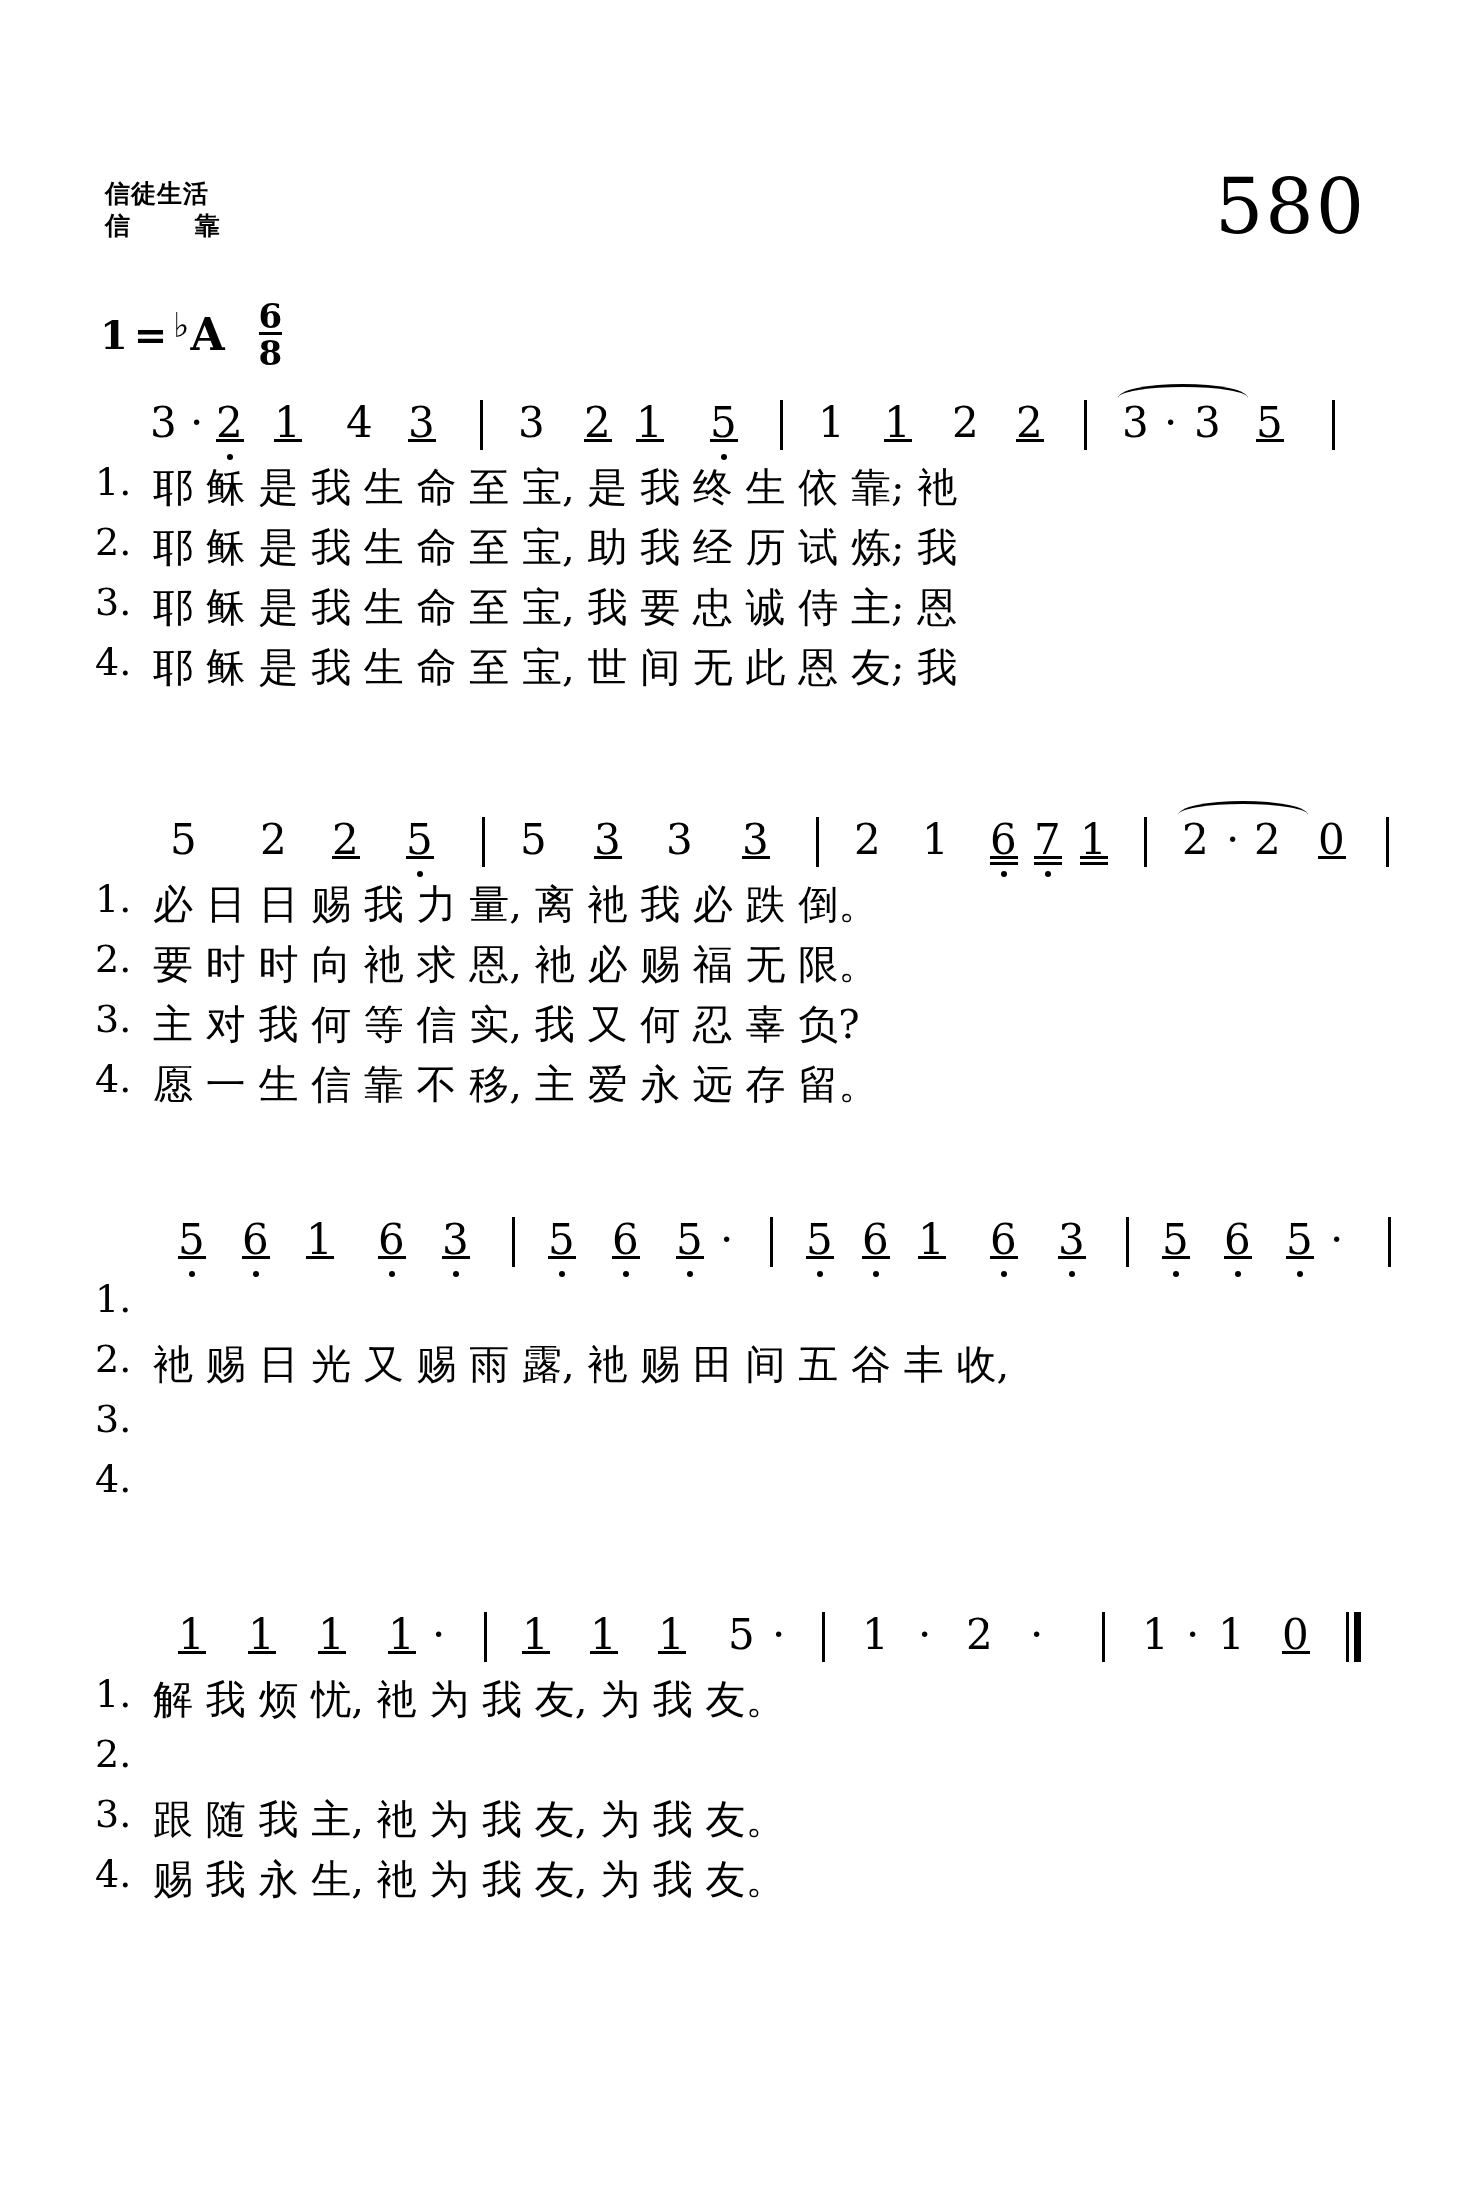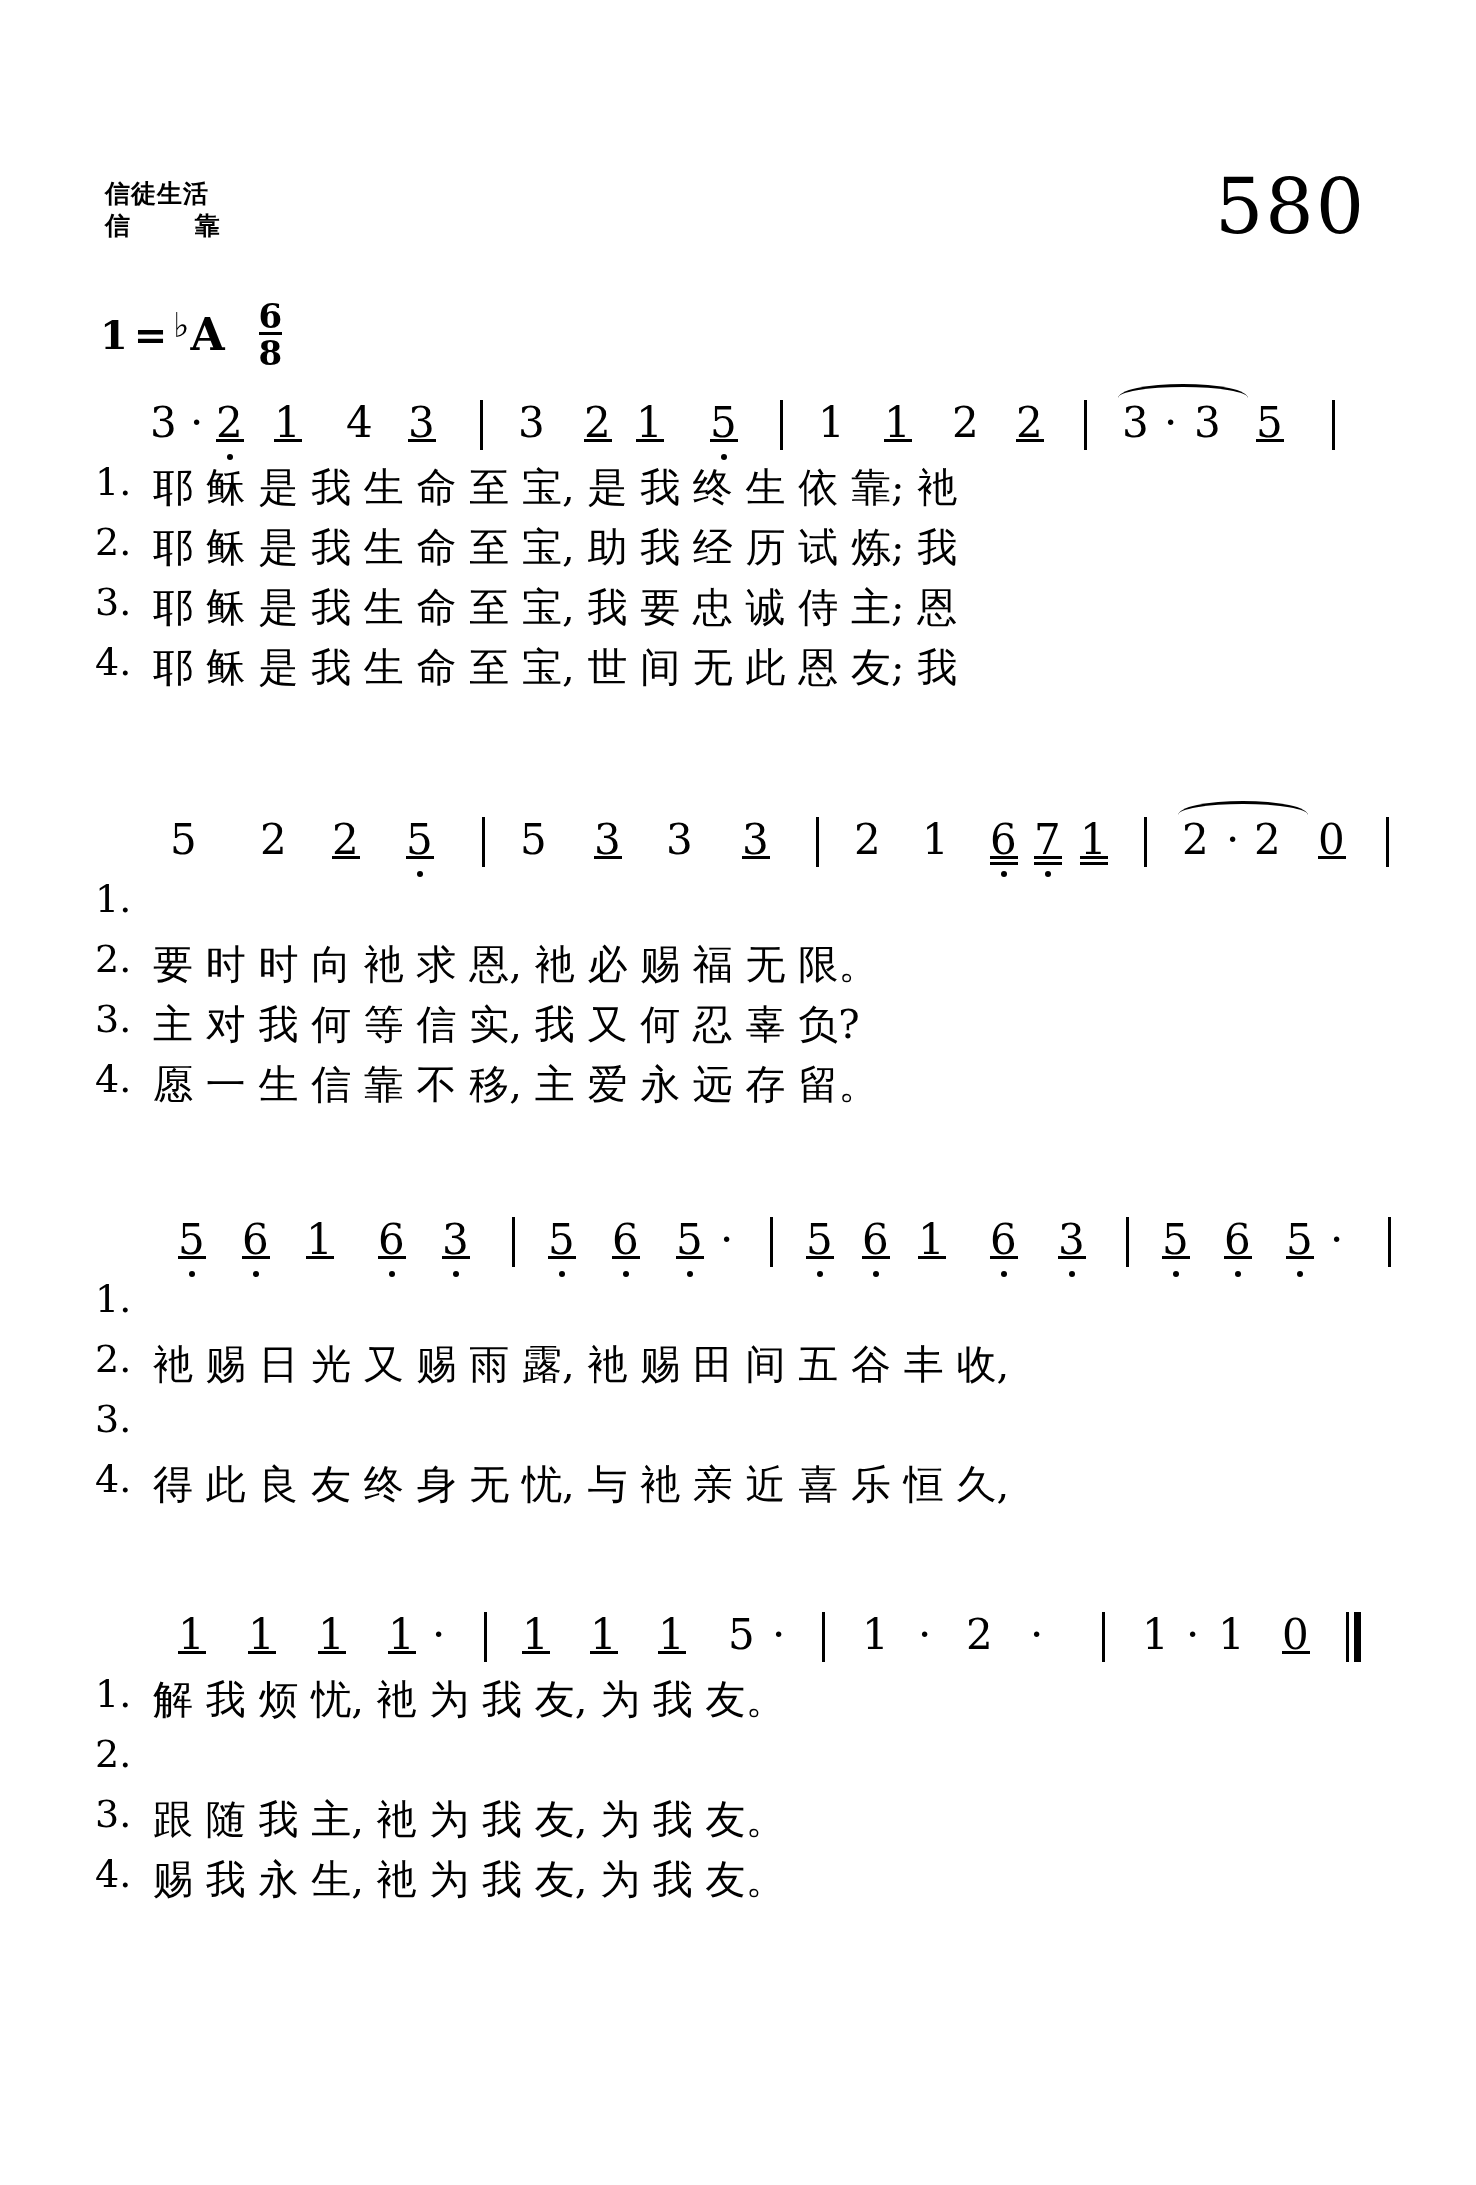--- a/index.html
+++ b/index.html
@@ -295,20 +295,21 @@
       <span class="slur" style="left:1028px;width:130px;"></span>
       <span class="nt" style="left:1032px;">2</span>
       <span class="augdot" style="left:1076px;">·</span>
       <span class="nt" style="left:1104px;">2</span>
       <span class="nt u1" style="left:1168px;width:28px;">0</span>
       <span class="barline" style="left:1236px;"></span>
     </div>
     <div class="lyrics">
       <div class="lyric-line">
         <span class="verse-no">1.</span>
+        <span class="lyric-text">必 日 日 赐  我 力 量, 离  衪 我 必  跌  倒。</span>
       </div>
       <div class="lyric-line">
         <span class="verse-no">2.</span>
         <span class="lyric-text">要 时 时 向  衪 求 恩, 衪  必 赐 福  无  限。</span>
       </div>
       <div class="lyric-line">
         <span class="verse-no">3.</span>
         <span class="lyric-text">主 对 我 何  等 信 实, 我  又 何 忍  辜  负?</span>
       </div>
       <div class="lyric-line">
@@ -349,21 +350,20 @@
       </div>
       <div class="lyric-line">
         <span class="verse-no">2.</span>
         <span class="lyric-text">衪 赐 日 光 又  赐 雨 露,   衪 赐 田 间 五  谷 丰 收,</span>
       </div>
       <div class="lyric-line">
         <span class="verse-no">3.</span>
       </div>
       <div class="lyric-line">
         <span class="verse-no">4.</span>
-        <span class="lyric-text">得 此 良 友 终  身 无 忧,   与 衪 亲 近 喜  乐 恒 久,</span>
       </div>
     </div>
   </div>
 
   <div class="system" style="top:1610px;">
     <div class="notes-row">
       <span class="nt u1" style="left:28px;width:28px;">1</span>
       <span class="nt u1" style="left:98px;width:28px;">1</span>
       <span class="nt u1" style="left:168px;width:28px;">1</span>
       <span class="nt u1" style="left:238px;width:28px;">1</span>

